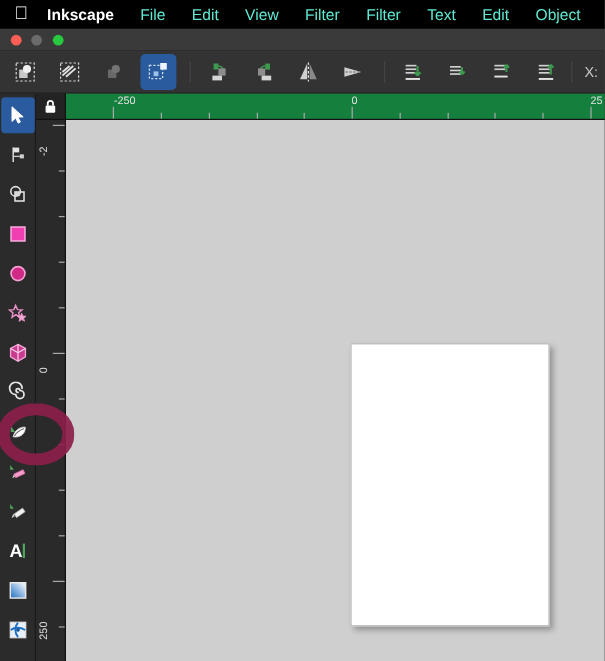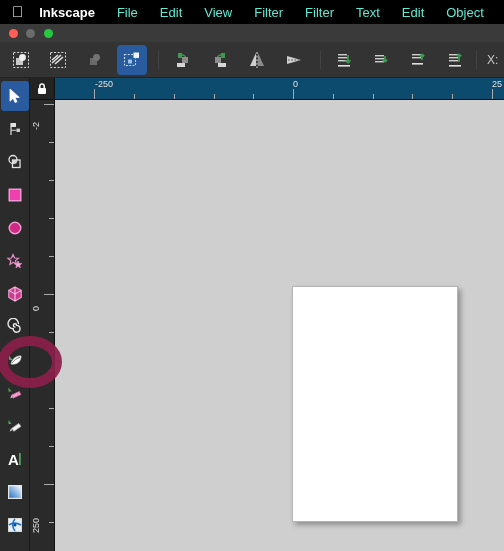--- a/index.html
+++ b/index.html
@@ -77,21 +77,21 @@
 
   
   #ruler-corner{
     position:absolute; left:30px; top:78px; width:25px; height:22px;
     background:#232323;
     display:flex; align-items:center; justify-content:center;
     border-right:1px solid #111; border-bottom:1px solid #111;
   }
   #hruler{
     position:absolute; left:55px; top:78px; width:449px; height:22px;
-    background:#0c4a6e; border-bottom:1px solid #111;
+    background:#15803d; border-bottom:1px solid #111;
     overflow:hidden;
   }
   #vruler{
     position:absolute; left:30px; top:100px; width:25px; height:451px;
     background:#2a2a2a; border-right:1px solid #111;
     overflow:hidden;
   }
   .htick{ position:absolute; bottom:0; width:1px; background:#aaa; }
   .vtick{ position:absolute; right:0; height:1px; background:#aaa; }
   .hlabel{

